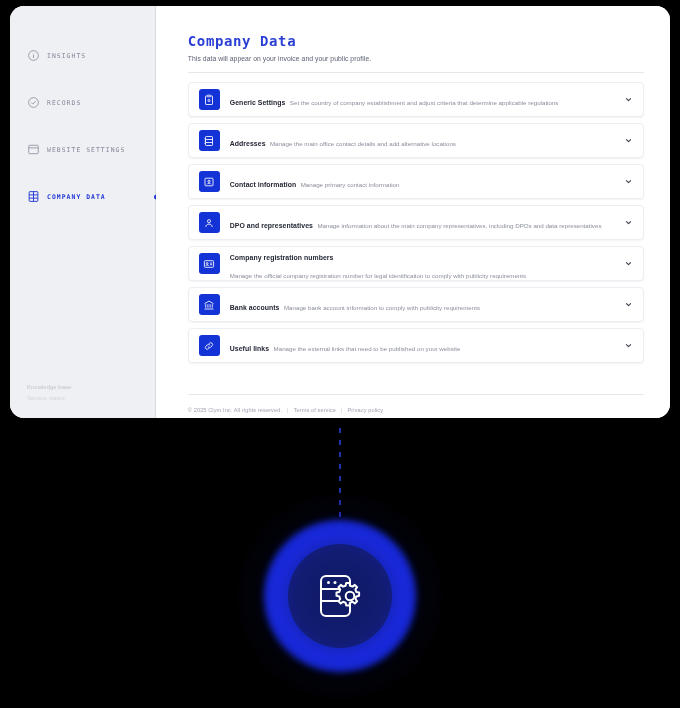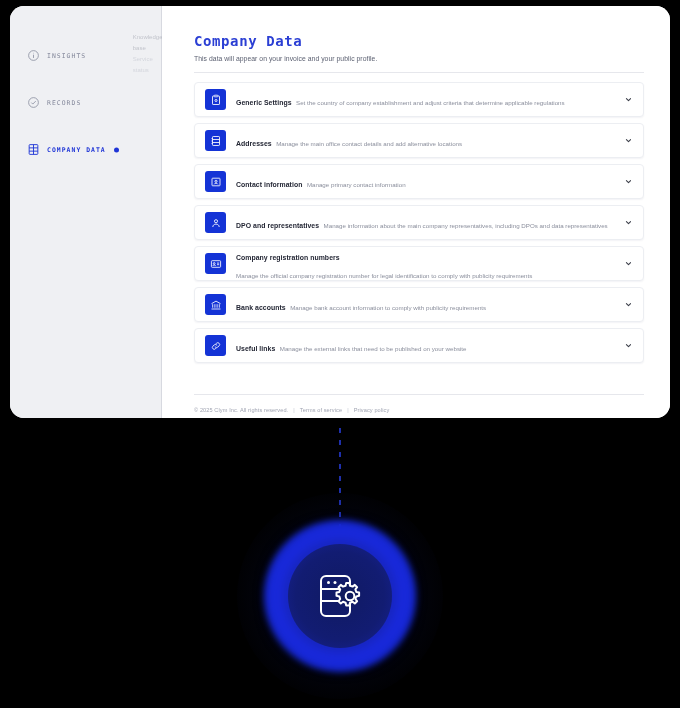--- a/index.html
+++ b/index.html
@@ -24,21 +24,22 @@
   }
 
   
   .sidebar {
     position: relative;
     width: 152px;
     height: 100%;
     background: #eff0f3;
     padding: 26px 0 0 0;
     display: flex;
-    flex-direction: row;
+    flex-direction: column;
+    justify-content: flex-end;
   }
   .sidebar-divider {
     position: absolute;
     right: 0; top: 0;
     width: 1px; height: 100%;
     background: #d7d9e0;
   }
   .nav-list { flex: 1 1 auto; }
   .nav-item {
     position: relative;
@@ -270,20 +271,30 @@
             <svg width="13" height="13" viewBox="0 0 24 24" fill="none" stroke="currentColor" stroke-width="1.6">
               <circle cx="12" cy="12" r="9"></circle>
                 <path d="M8 12.2l2.7 2.7L16.2 9.4"></path>
             </svg>
           </span>
           <span class="nav-label">RECORDS</span>
         </div>
 
 
 
+        <div class="nav-item">
+          <span class="nav-icon">
+            <svg width="13" height="13" viewBox="0 0 24 24" fill="none" stroke="currentColor" stroke-width="1.6">
+              <rect x="3.2" y="4.2" width="17.6" height="15.6" rx="1.8"></rect>
+                <path d="M3.2 9h17.6"></path>
+                <path d="M6.6 6.6h.01M9.2 6.6h.01"></path>
+            </svg>
+          </span>
+          <span class="nav-label">WEBSITE SETTINGS</span>
+        </div>
 
         <div class="nav-item active">
           <span class="nav-icon">
             <svg width="13" height="13" viewBox="0 0 24 24" fill="none" stroke="currentColor" stroke-width="1.7">
               <rect x="4" y="3" width="16" height="18" rx="1.4"></rect>
               <path d="M4 9h16M4 15h16M12 3v18"></path>
             </svg>
           </span>
           <span class="nav-label">COMPANY DATA</span>
           <span class="nav-dot"></span>

